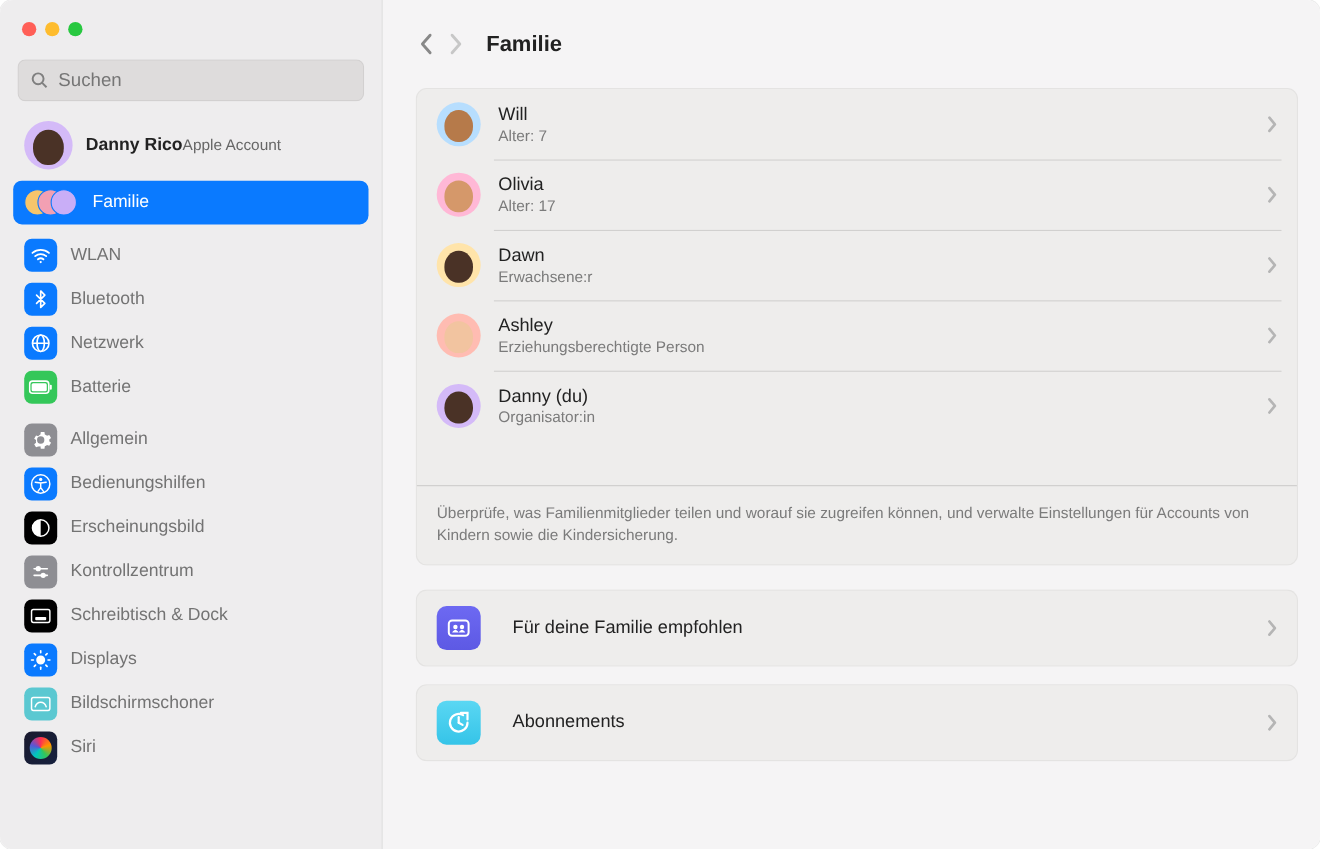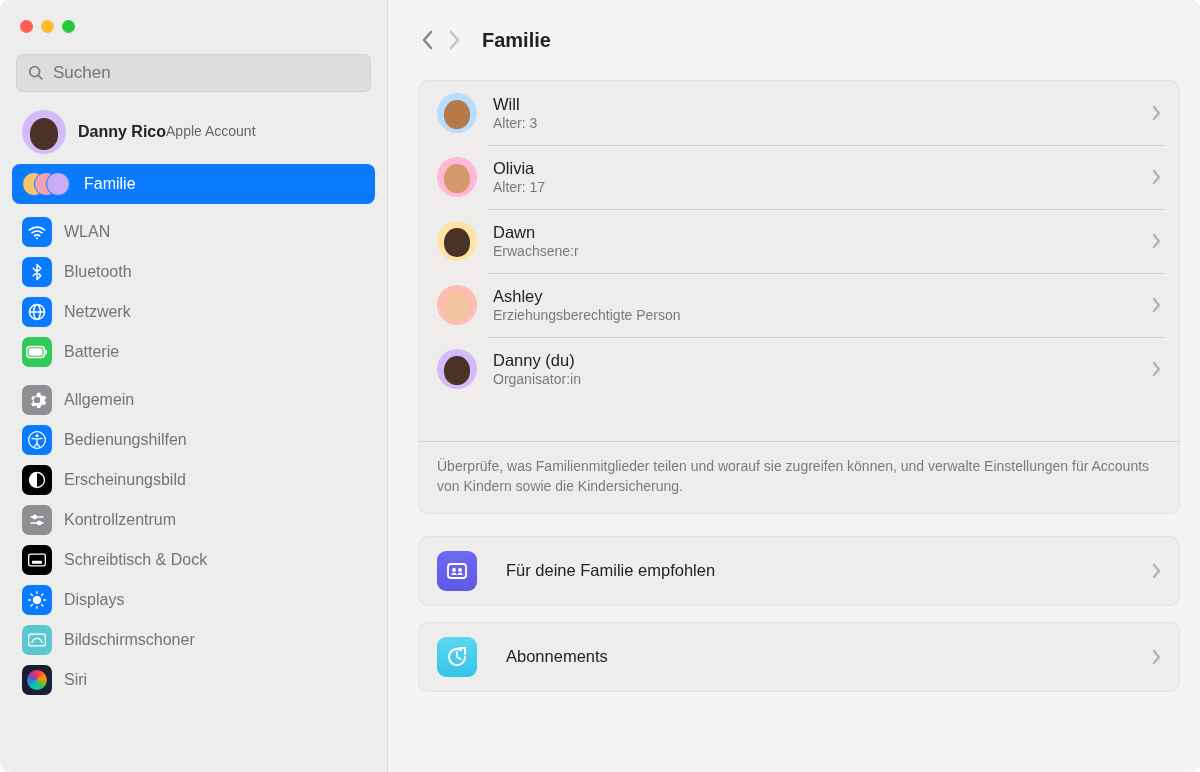--- a/index.html
+++ b/index.html
@@ -1,20 +1,20 @@
 <!DOCTYPE html>
 <html><head>
 <meta charset="utf-8">
 <style>
 * { margin: 0; padding: 0; box-sizing: border-box; font-family: -apple-system, BlinkMacSystemFont, "Segoe UI", Helvetica, Arial, sans-serif; -webkit-font-smoothing: antialiased; }
 body { background: #fff; }
 .window { width: 1200px; height: 772px; display: flex; border-radius: 12px; overflow: hidden; box-shadow: 0 0 0 1px rgba(0,0,0,.08); position: relative; }
 
 
-.sidebar { width: 388px; background: #eeedee; display: flex; flex-direction: column; border-right: 1px solid rgba(0,0,0,.08); }
+.sidebar { width: 348px; background: #eeedee; display: flex; flex-direction: column; border-right: 1px solid rgba(0,0,0,.08); }
 .titlebar { height: 52px; display: flex; align-items: center; padding: 0 20px; gap: 8px; }
 .dot { width: 13px; height: 13px; border-radius: 50%; }
 .dot.red { background: #ff5f57; }
 .dot.yellow { background: #febc2e; }
 .dot.green { background: #28c840; }
 
 .search-wrap { padding: 2px 16px 10px 16px; }
 .search { display: flex; align-items: center; gap: 8px; background: #dedcdc; border-radius: 7px; height: 38px; padding: 0 10px; border: 1px solid rgba(0,0,0,.05); }
 .search input { flex: 1; border: none; background: transparent; outline: none; font-size: 17px; color: #888; }
 .search-icon { color: #808080; }
@@ -280,21 +280,21 @@
     </div>
 
     <div class="scroll">
 
       <div class="card">
 
         <div class="row">
           <div class="avatar-md bg-blue face skin-md"></div>
           <div class="texts">
             <span class="name">Will</span>
-            <span class="sub">Alter: 3</span>
+            <span class="sub">Alter: 7</span>
           </div>
           <span class="chev">
               <svg width="9" height="16" viewBox="0 0 9 16" fill="none" stroke="#b5b5b5" stroke-width="2.4" stroke-linecap="round" stroke-linejoin="round">
                 <polyline points="2,2 7,8 2,14"></polyline>
               </svg>
             </span>
         </div>
 
         <div class="row">
           <div class="avatar-md bg-pink face skin-tan"></div>

